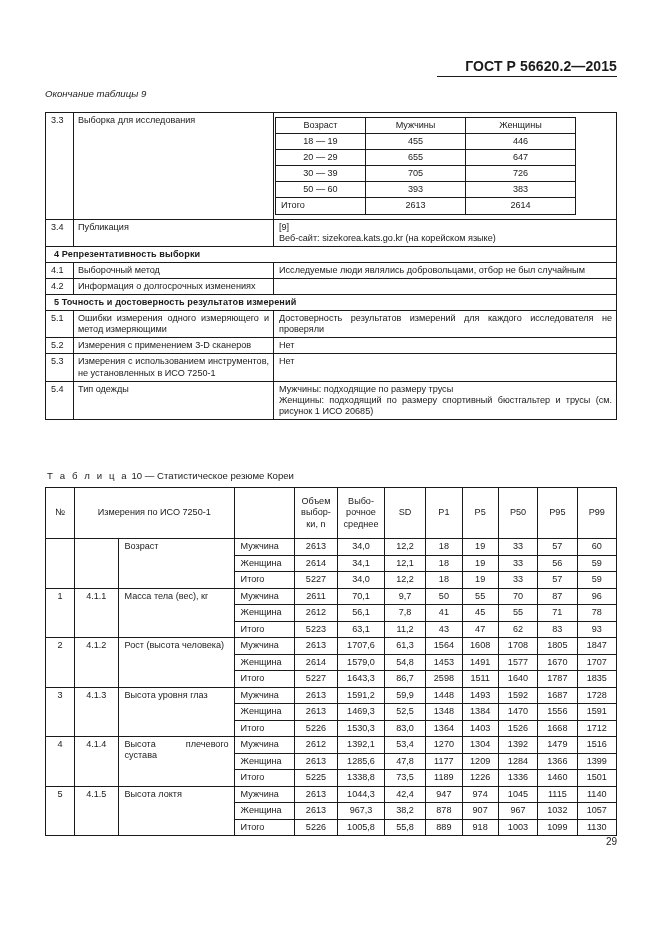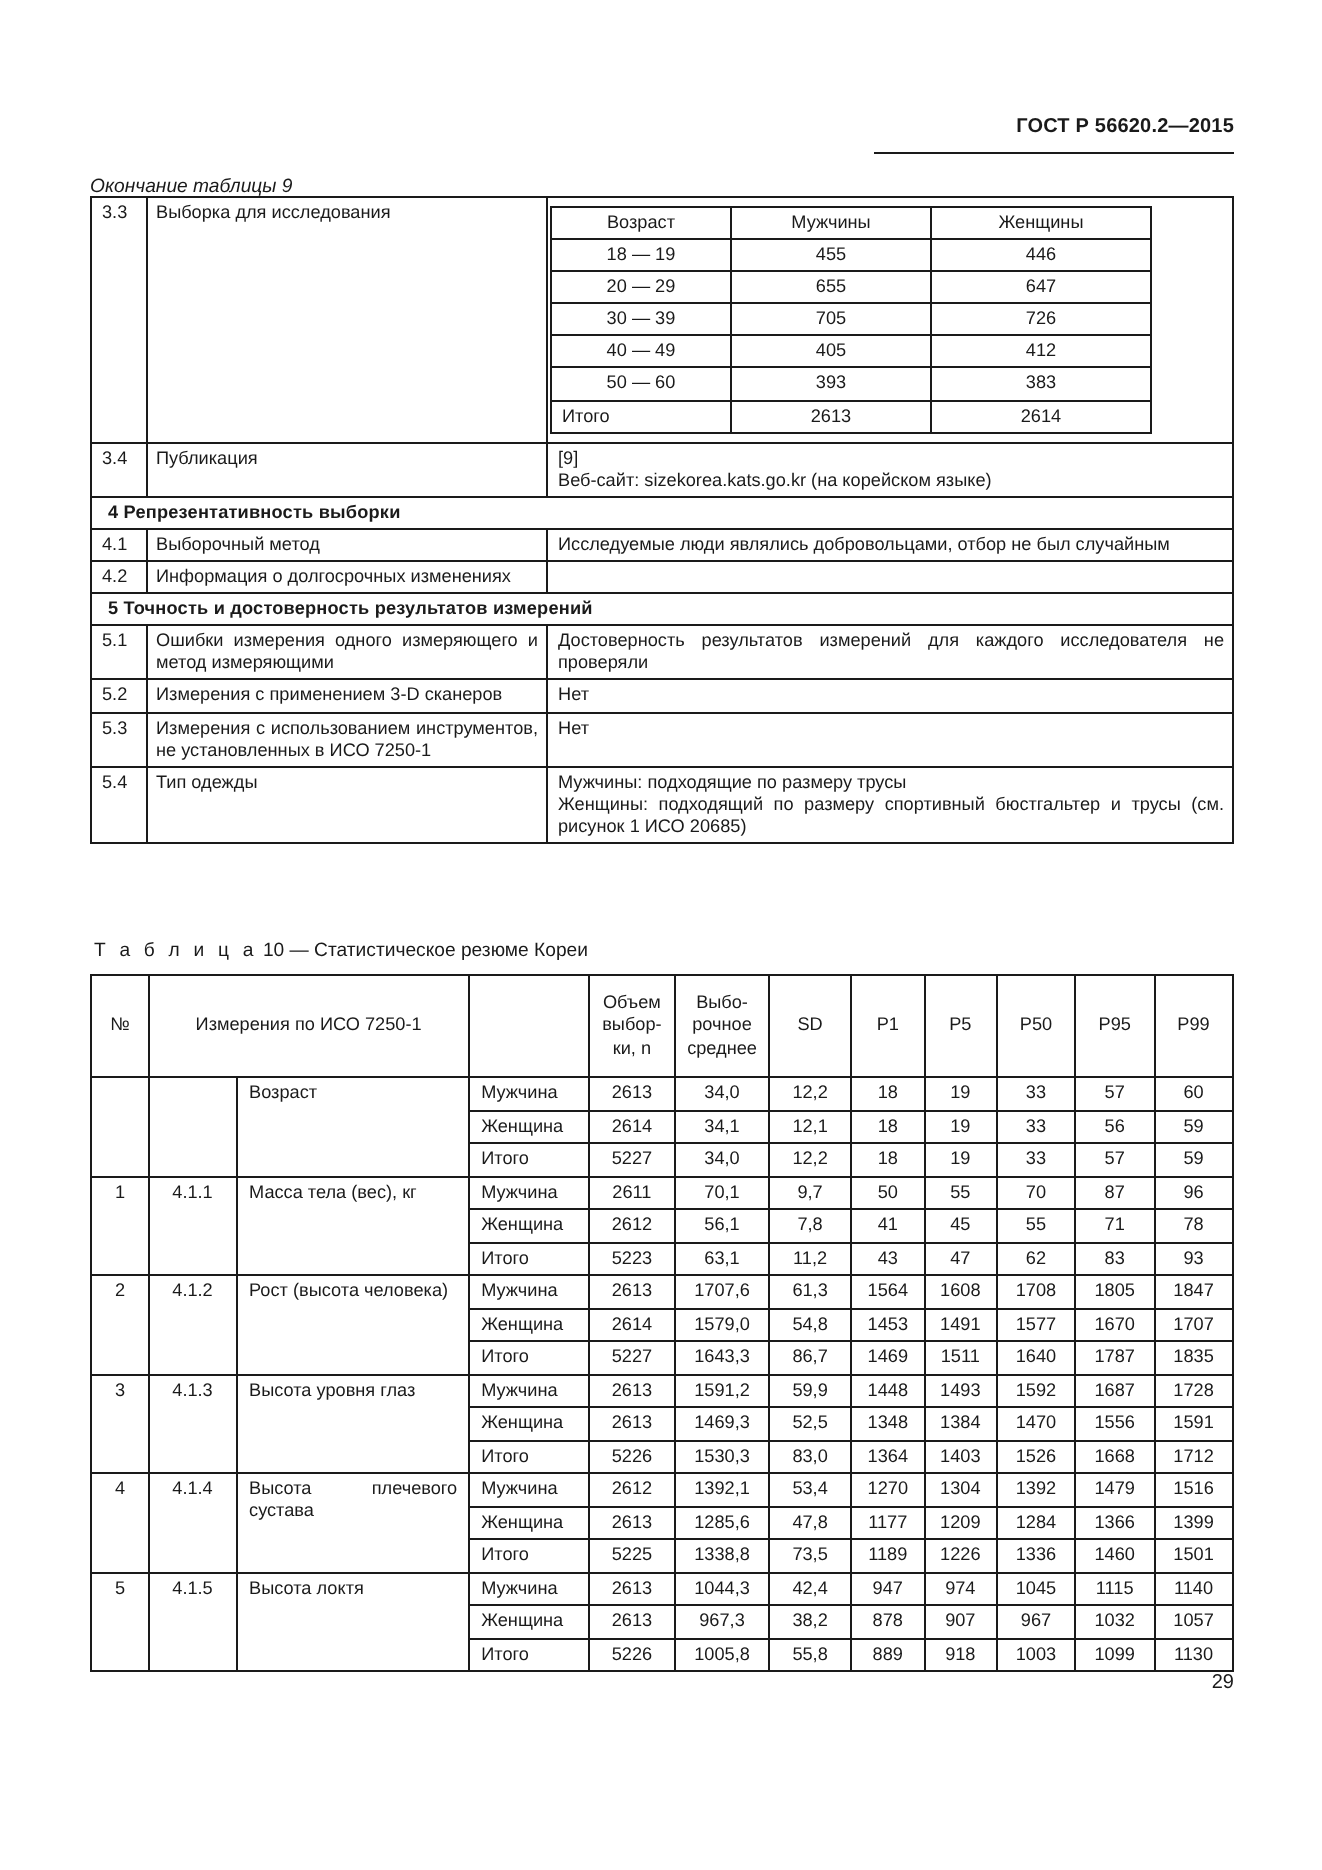--- a/index.html
+++ b/index.html
@@ -21,21 +21,21 @@
     width: 661px;
     height: 935px;
     overflow: hidden;
   }
 
   
   .runhead {
     position: absolute;
     right: 44px;
     top: 58px;
-    font-size: 10px;
+    font-size: 14px;
     font-weight: bold;
     letter-spacing: 0.1px;
     white-space: nowrap;
   }
   .runrule {
     position: absolute;
     right: 44px;
     top: 76px;
     width: 180px;
     height: 1px;
@@ -74,21 +74,21 @@
     vertical-align: top;
     font-weight: normal;
     text-align: left;
     line-height: 1.22;
   }
 
   
   #table9 {
     position: absolute;
     left: 45px;
-    top: 98px;
+    top: 112px;
     width: 572px;
   }
   #table9 td { height: 11px; }
   #table9 td.num { width: 28px; text-align: left; padding-left: 5px; }
   #table9 td.lbl { width: 200px; }
   #table9 td.val { padding-left: 5px; }
   #table9 td.sect {
     font-weight: bold;
     padding-left: 8px;
     letter-spacing: 0.1px;
@@ -190,25 +190,20 @@
                   <td>20 — 29</td>
                   <td>655</td>
                   <td>647</td>
                 </tr>
                 <tr>
                   <td>30 — 39</td>
                   <td>705</td>
                   <td>726</td>
                 </tr>
                 <tr>
-                  <td>40 — 49</td>
-                  <td>405</td>
-                  <td>412</td>
-                </tr>
-                <tr>
                   <td>50 — 60</td>
                   <td>393</td>
                   <td>383</td>
                 </tr>
                 <tr>
                   <td class="leftal">Итого</td>
                   <td>2613</td>
                   <td>2614</td>
                 </tr>
               </tbody>
@@ -403,21 +398,21 @@
           <td>1491</td>
           <td>1577</td>
           <td>1670</td>
           <td>1707</td>
         </tr>
         <tr>
           <td class="gen">Итого</td>
           <td>5227</td>
           <td>1643,3</td>
           <td>86,7</td>
-          <td>1469</td>
+          <td>2598</td>
           <td>1511</td>
           <td>1640</td>
           <td>1787</td>
           <td>1835</td>
         </tr>
         <tr>
           <td class="idx" rowspan="3" style="vertical-align: top;">3</td>
           <td class="sub" rowspan="3" style="vertical-align: top;">4.1.3</td>
           <td class="meas" rowspan="3" style="vertical-align: top;">Высота уровня глаз</td>
           <td class="gen">Мужчина</td>

